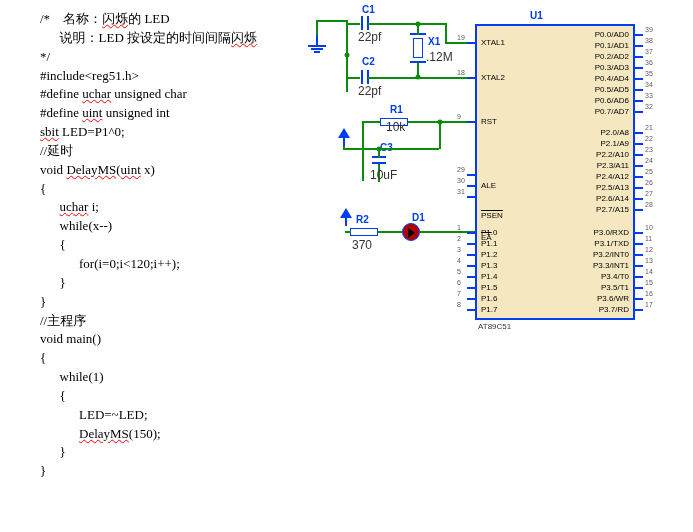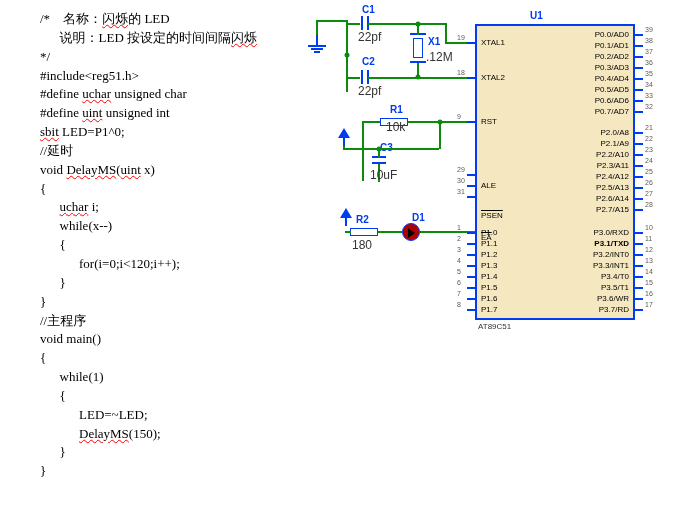--- a/index.html
+++ b/index.html
@@ -121,21 +121,21 @@
     <div class="pwr" style="left:38px; top:128px;"></div>
     <div class="pwr-stem" style="left:43px; top:138px;"></div>
     <div class="wire wire-v" style="left:43px; top:146px; height:4px;"></div>
     <div class="wire wire-h" style="left:43px; top:148px; width:36px;"></div>
 
     <div class="pwr" style="left:40px; top:208px;"></div>
     <div class="pwr-stem" style="left:45px; top:218px;"></div>
 
     <div class="refdes" style="left:56px; top:214px;">R2</div>
     <div class="resistor" style="left:50px; top:228px;"></div>
-    <div class="label small" style="left:52px; top:238px;">180</div>
+    <div class="label small" style="left:52px; top:238px;">370</div>
     <div class="wire wire-h" style="left:45px; top:231px; width:6px;"></div>
     <div class="wire wire-h" style="left:78px; top:231px; width:24px;"></div>
 
     <div class="refdes" style="left:112px; top:212px;">D1</div>
     <div class="led" style="left:102px; top:223px;">
         <div class="tri"></div>
       </div>
     <div class="wire wire-h" style="left:120px; top:231px; width:55px;"></div>
 
     <div class="refdes" style="left:230px; top:10px;">U1</div>
@@ -231,21 +231,21 @@
         <div class="pin-num" style="left: 345px; top: 190px;">27</div>
         <div class="pin-text" style="right: 64px; top: 194px; text-align: right;">P2.6/A14</div>
         <div class="pin-tick" style="left: 335px; top: 209px;"></div>
         <div class="pin-num" style="left: 345px; top: 201px;">28</div>
         <div class="pin-text" style="right: 64px; top: 205px; text-align: right;">P2.7/A15</div>
         <div class="pin-tick" style="left: 335px; top: 232px;"></div>
         <div class="pin-num" style="left: 345px; top: 224px;">10</div>
         <div class="pin-text" style="right: 64px; top: 228px; text-align: right;">P3.0/RXD</div>
         <div class="pin-tick" style="left: 335px; top: 243px;"></div>
         <div class="pin-num" style="left: 345px; top: 235px;">11</div>
-        <div class="pin-text" style="right: 64px; top: 239px; text-align: right; font-weight: bold;">P3.1/TXD</div>
+        <div class="pin-text" style="right: 64px; top: 239px; text-align: right;">P3.1/TXD</div>
         <div class="pin-tick" style="left: 335px; top: 254px;"></div>
         <div class="pin-num" style="left: 345px; top: 246px;">12</div>
         <div class="pin-text" style="right: 64px; top: 250px; text-align: right;">P3.2/INT0</div>
         <div class="pin-tick" style="left: 335px; top: 265px;"></div>
         <div class="pin-num" style="left: 345px; top: 257px;">13</div>
         <div class="pin-text" style="right: 64px; top: 261px; text-align: right;">P3.3/INT1</div>
         <div class="pin-tick" style="left: 335px; top: 276px;"></div>
         <div class="pin-num" style="left: 345px; top: 268px;">14</div>
         <div class="pin-text" style="right: 64px; top: 272px; text-align: right;">P3.4/T0</div>
         <div class="pin-tick" style="left: 335px; top: 287px;"></div>

